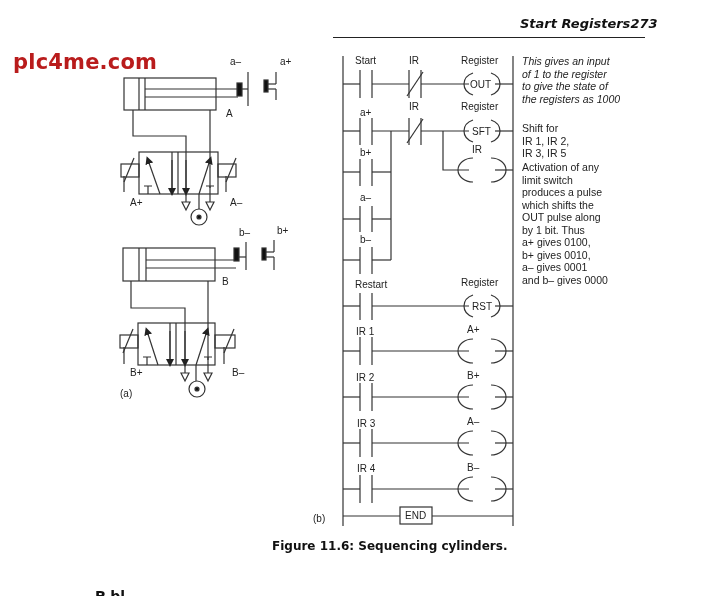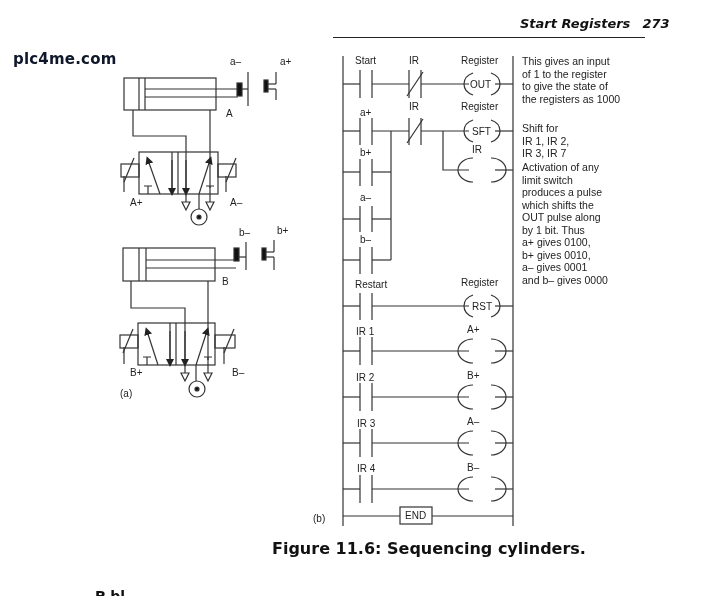--- a/index.html
+++ b/index.html
@@ -1,24 +1,24 @@
 <!DOCTYPE html>
 <html><head>
 <meta charset="utf-8">
 <style>
   html, body { margin:0; padding:0; background:#ffffff; }
   body { width:719px; height:596px; position:relative; overflow:hidden; font-family:"Liberation Sans", sans-serif; }
   .running-head { position:absolute; top:16px; left:520px; font-family:"DejaVu Sans", sans-serif; font-style:italic; font-weight:bold; font-size:13px; color:#111; }
-  .running-head .pg { margin-left:12px; }
+  .running-head .pg { }
   .head-rule { position:absolute; top:37px; left:333px; width:312px; height:1px; background:#222; }
-  .watermark { position:absolute; top:50px; left:13px; font-family:"DejaVu Sans", sans-serif; font-weight:bold; font-size:15px; color:#0f172a; letter-spacing:0.2px; }
+  .watermark { position:absolute; top:50px; left:13px; font-family:"DejaVu Sans", sans-serif; font-weight:bold; font-size:21px; color:#b91c1c; letter-spacing:0.2px; }
   svg.fig { position:absolute; left:0; top:0; }
   .lbl { font-family:"Liberation Sans", sans-serif; font-size:10px; fill:#222; }
   .note { position:absolute; left:522px; font-family:"Liberation Sans", sans-serif; font-size:10.5px; line-height:12.5px; color:#222; white-space:pre; }
-  .caption { position:absolute; top:539px; left:272px; font-family:"DejaVu Sans", sans-serif; font-size:16px; font-weight:bold; color:#111; }
+  .caption { position:absolute; top:539px; left:272px; font-family:"DejaVu Sans", sans-serif; font-size:12px; font-weight:bold; color:#111; }
   .cut-text { position:absolute; top:588px; left:95px; font-family:"DejaVu Sans", sans-serif; font-weight:bold; font-size:14px; color:#111; }
 </style>
 </head>
 <body>
 
 <div class="running-head">
   <span>Start Registers</span><span class="pg">273</span>
 </div>
 <div class="head-rule"></div>
 <div class="watermark">plc4me.com</div>
@@ -273,27 +273,27 @@
   <text class="lbl" x="467" y="379">B+</text>
   <text class="lbl" x="357" y="427">IR 3</text>
   <text class="lbl" x="467" y="425">A–</text>
   <text class="lbl" x="357" y="472">IR 4</text>
   <text class="lbl" x="467" y="471">B–</text>
 
   <text class="lbl" x="405" y="519">END</text>
   <text class="lbl" x="313" y="522">(b)</text>
 </svg>
 
-<div class="note" style="top:55px;">This gives an input
+<div class="note" style="top:55px;font-style:italic;">This gives an input
 of 1 to the register
 to give the state of
 the registers as 1000</div>
 <div class="note" style="top:122px;">Shift for
 IR 1, IR 2,
-IR 3, IR 7</div>
+IR 3, IR 5</div>
 <div class="note" style="top:161px;">Activation of any
 limit switch
 produces a pulse
 which shifts the
 OUT pulse along
 by 1 bit. Thus
 a+ gives 0100,
 b+ gives 0010,
 a– gives 0001
 and b– gives 0000</div>

